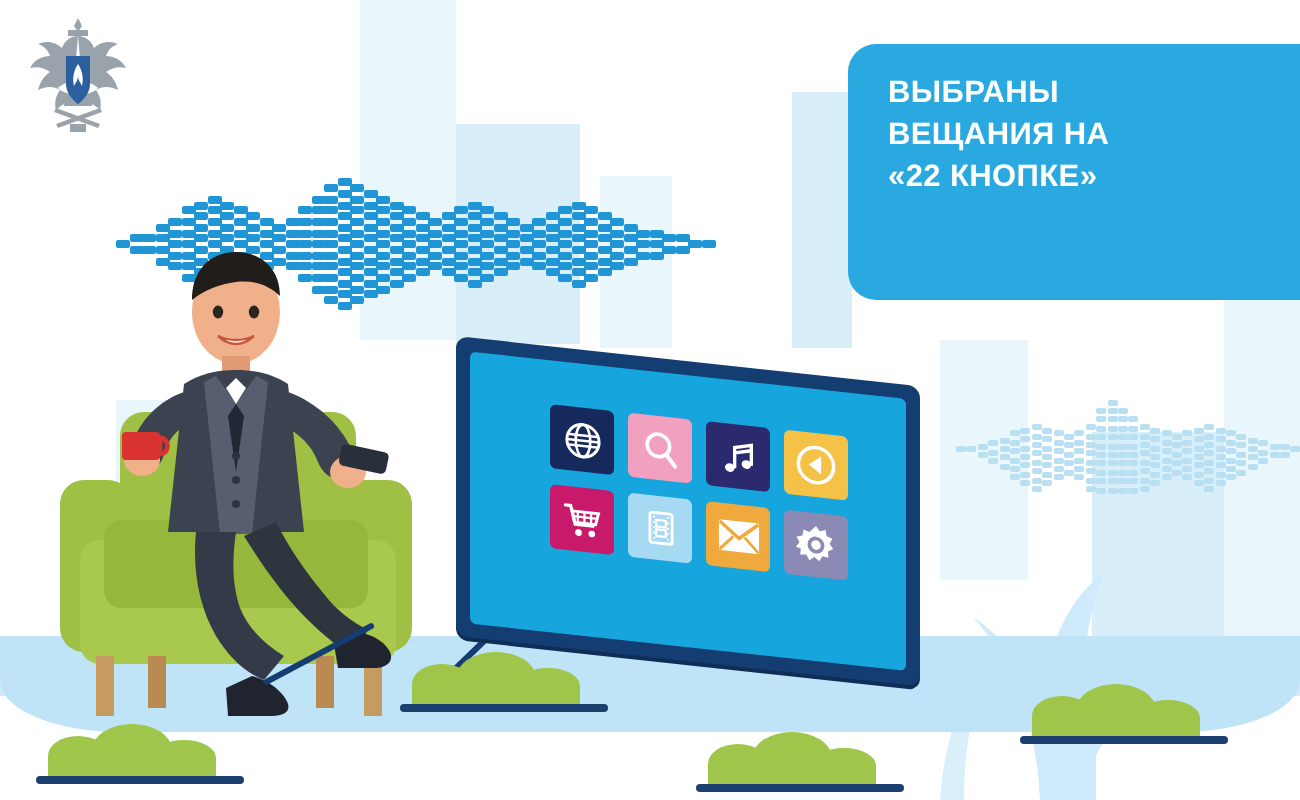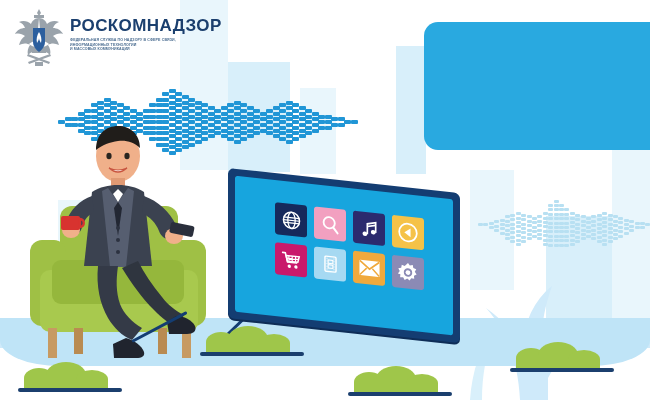--- a/index.html
+++ b/index.html
@@ -750,32 +750,27 @@
         <path d="M31 12 c-4 0 -7 3 -8 6 -3-3 -8-4 -12-2 3 1 5 3 6 6 -4 0 -8 2 -10 6 4-1 7 0 10 2 -3 2 -5 5 -6 9 4-2 8-2 11 0 -2 3 -3 6 -2 10 3-3 6-4 9-4 v-4 c-3 0 -6-1 -8-3 2-2 5-3 8-3z"></path>
         <path d="M31 12 c4 0 7 3 8 6 3-3 8-4 12-2 -3 1 -5 3 -6 6 4 0 8 2 10 6 -4-1 -7 0 -10 2 3 2 5 5 6 9 -4-2 -8-2 -11 0 2 3 3 6 2 10 -3-3 -6-4 -9-4 v-4 c3 0 6-1 8-3 -2-2 -5-3 -8-3z"></path>
         <path d="M24 44 h14 v3 h-14z"></path>
         <path d="M20 48 l22 8 -1 2 -22-8z"></path>
         <path d="M42 48 l-22 8 1 2 22-8z"></path>
         <path d="M27 56 h8 v4 h-8z"></path>
       </g>
       <path d="M25 22 h12 v14 c0 6 -6 10 -6 10 s-6-4 -6-10z" fill="#2c5f9e"></path>
       <path d="M31 26 c-2 3 -3 7 -2 11 1-2 2-3 2-5 0 2 1 3 2 5 1-4 0-8 -2-11z" fill="#ffffff"></path>
     </svg>
-    <div id="logo-text">
-      <div id="logo-title">РОСКОМНАДЗОР</div>
-      <div id="logo-sub">
-        <div>ФЕДЕРАЛЬНАЯ СЛУЖБА ПО НАДЗОРУ В СФЕРЕ СВЯЗИ,</div>
-        <div>ИНФОРМАЦИОННЫХ ТЕХНОЛОГИЙ</div>
-        <div>И МАССОВЫХ КОММУНИКАЦИЙ</div>
-      </div>
-    </div>
   </div>
 
   <div id="banner">
     <div id="banner-text">
+      <div>ВЫБРАНЫ</div>
+      <div>ВЕЩАНИЯ НА</div>
+      <div>«22 КНОПКЕ»</div>
     </div>
   </div>
 
   <svg id="person" viewBox="0 0 220 248">
 
     <rect x="42" y="86" width="118" height="92" rx="12" fill="#9fc045"></rect>
 
     <rect x="12" y="120" width="36" height="86" rx="12" fill="#9fc045"></rect>
     <rect x="152" y="120" width="36" height="86" rx="12" fill="#9fc045"></rect>
 

